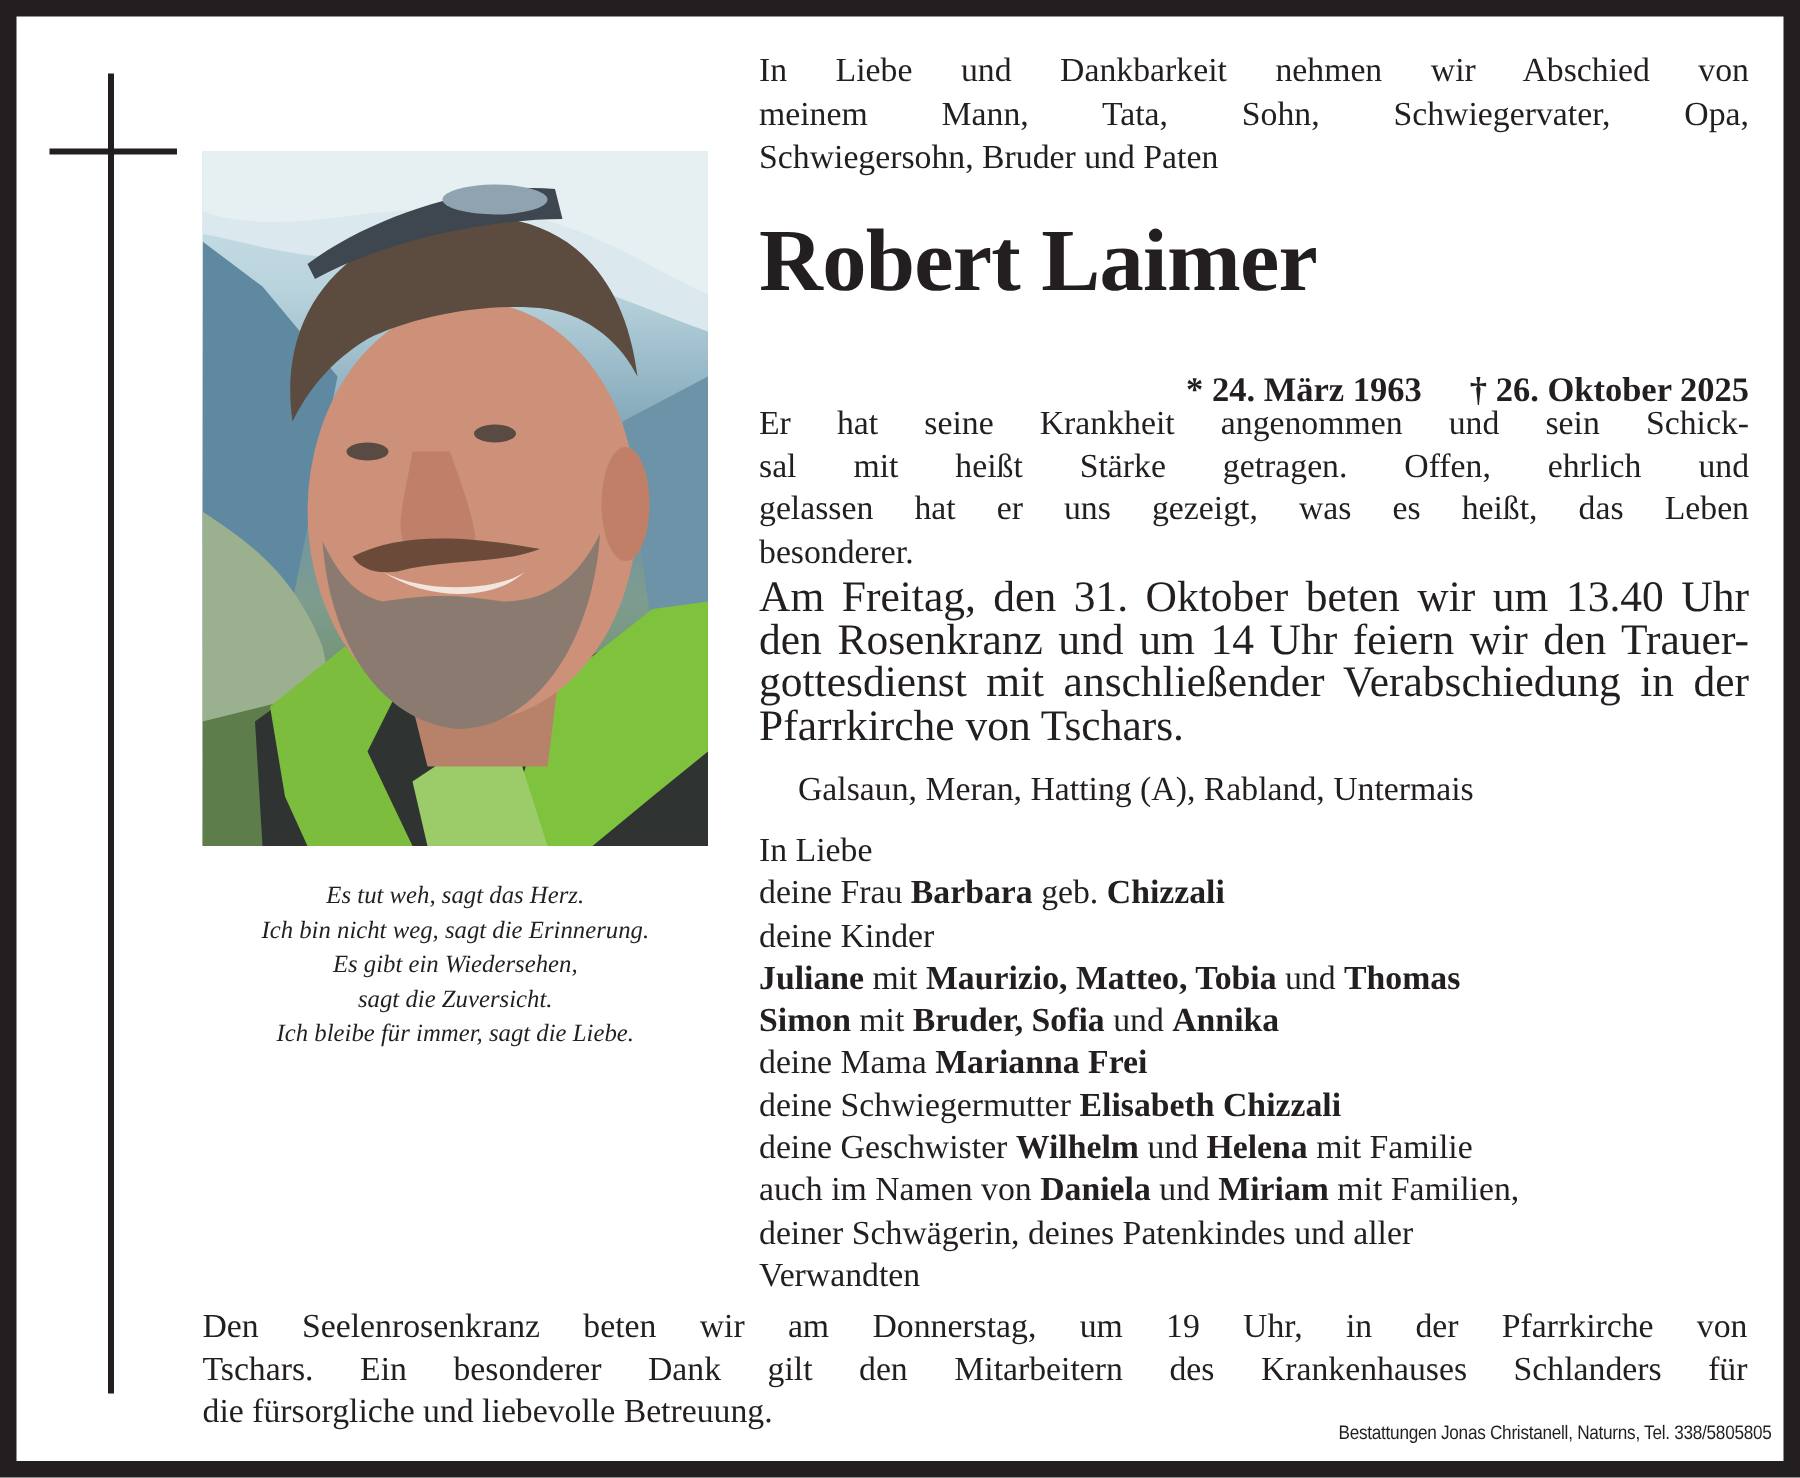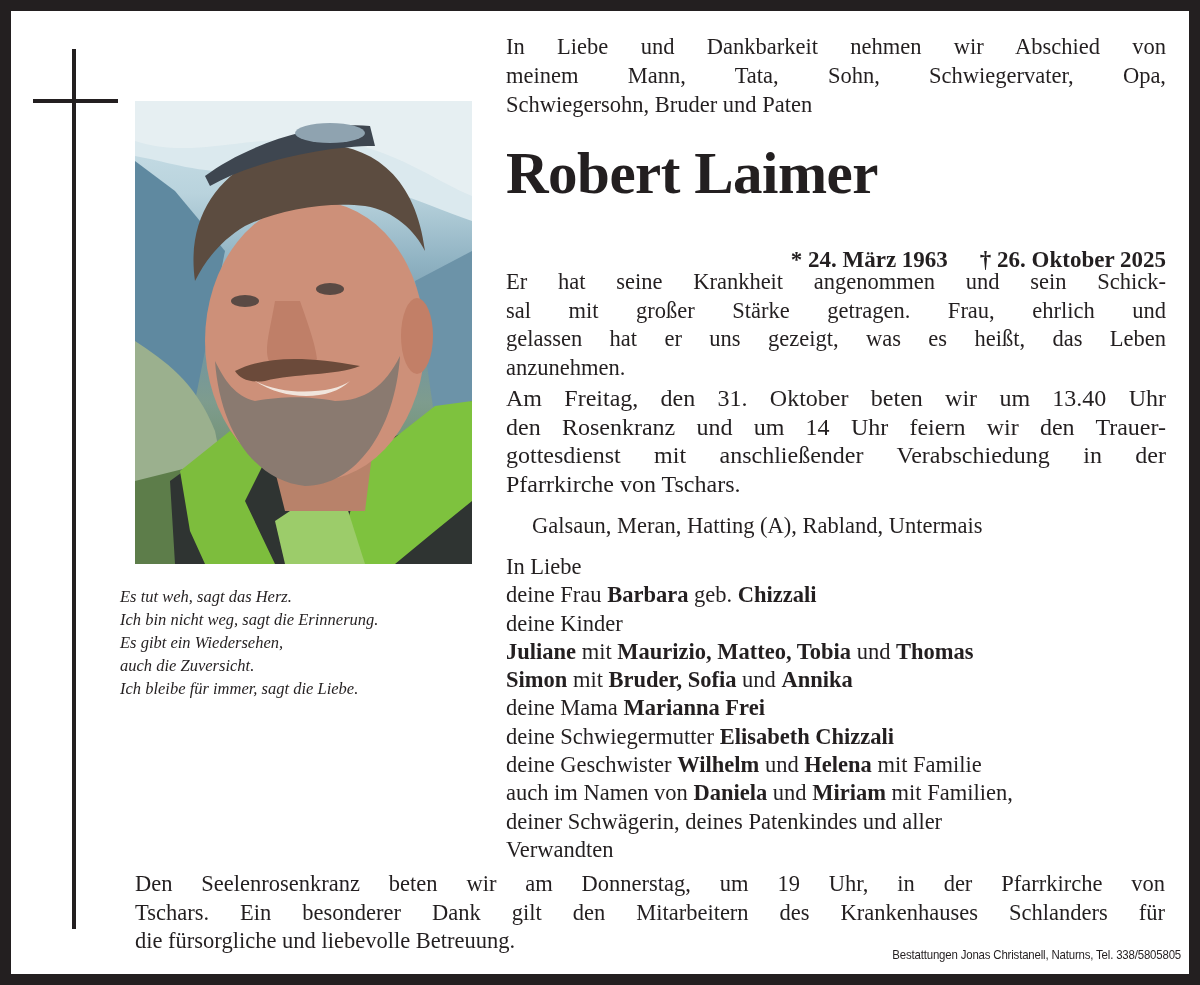--- a/index.html
+++ b/index.html
@@ -29,21 +29,21 @@
   
   .photo {
     position: absolute; left: 135px; top: 101px;
     width: 337px; height: 463px;
     overflow: hidden;
     background: linear-gradient(180deg, #cfe3ea 0%, #b9d3dd 20%, #8fb2c2 35%, #6e93a6 50%, #7e9c8e 65%, #6f8f6a 80%, #4f6f45 100%);
   }
   .photo svg { display: block; }
   .poem {
     position: absolute; left: 120px; top: 585px; width: 367px;
-    font-style: italic;
+    text-align: center; font-style: italic;
     font-size: 16.5px; line-height: 23px;
   }
   .poem div { white-space: nowrap; }
   .col {
     position: absolute; left: 506px; width: 660px;
   }
   .intro {
     top: 32px; font-size: 22.5px; line-height: 29px;
     text-align: justify; text-align-last: left;
   }
@@ -56,21 +56,21 @@
   .dates {
     position: absolute; left: 506px; width: 660px; top: 224px;
     text-align: right; font-weight: bold; font-size: 23px; line-height: 30px; margin-top: 21px;
   }
   .dates span.gap { display: inline-block; width: 32px; }
   .body1 {
     top: 268px; font-size: 22.5px; line-height: 28.5px;
   }
   .jl { display: block; text-align: justify; text-align-last: justify; white-space: nowrap; }
   .jl.last { text-align-last: left; }
-  .body2 { top: 384px; font-size: 24px; line-height: 28.5px; }
+  .body2 { top: 384px; font-size: 29px; line-height: 28.5px; }
   .places { top: 512px; font-size: 22.5px; line-height: 28.5px; white-space: nowrap; margin-left: 26px; }
   .family { top: 553px; font-size: 22.5px; line-height: 28.3px; }
   .family div { white-space: nowrap; }
   .bottom {
     position: absolute; left: 135px; width: 1030px; top: 870px;
     font-size: 22.5px; line-height: 28.5px;
   }
   .undertaker {
     position: absolute; right: 19px; top: 947px;
     font-family: "Liberation Sans", "DejaVu Sans", sans-serif;
@@ -127,41 +127,41 @@
     <path d="M100 270 C130 255 170 255 225 265 C200 275 160 272 130 280 C115 282 105 278 100 270 Z" fill="#6b4a3a"></path>
 
     <path d="M120 280 C150 300 195 300 215 280 C200 292 150 296 120 280 Z" fill="#f1e5dc"></path>
   </svg>
 </div>
 
 <div class="poem">
   <div>Es tut weh, sagt das Herz.</div>
   <div>Ich bin nicht weg, sagt die Erinnerung.</div>
   <div>Es gibt ein Wiedersehen,</div>
-  <div>auch die Zuversicht.</div>
+  <div>sagt die Zuversicht.</div>
   <div>Ich bleibe für immer, sagt die Liebe.</div>
 </div>
 
 <div class="col intro">
   <span class="jl">In Liebe und Dankbarkeit nehmen wir Abschied von</span>
   <span class="jl">meinem Mann, Tata, Sohn, Schwiegervater, Opa,</span>
   <span class="jl last">Schwiegersohn, Bruder und Paten</span>
 </div>
 
 <div class="name">Robert Laimer</div>
 
 <div class="dates">
   <span>* 24. März 1963</span><span class="gap"></span><span>† 26. Oktober 2025</span>
 </div>
 
 <div class="col body1">
   <span class="jl">Er hat seine Krankheit angenommen und sein Schick-</span>
-  <span class="jl">sal mit großer Stärke getragen. Frau, ehrlich und</span>
+  <span class="jl">sal mit heißt Stärke getragen. Offen, ehrlich und</span>
   <span class="jl">gelassen hat er uns gezeigt, was es heißt, das Leben</span>
-  <span class="jl last">anzunehmen.</span>
+  <span class="jl last">besonderer.</span>
 </div>
 
 <div class="col body2">
   <span class="jl">Am Freitag, den 31. Oktober beten wir um 13.40 Uhr</span>
   <span class="jl">den Rosenkranz und um 14 Uhr feiern wir den Trauer-</span>
   <span class="jl">gottesdienst mit anschließender Verabschiedung in der</span>
   <span class="jl last">Pfarrkirche von Tschars.</span>
 </div>
 
 <div class="col places">Galsaun, Meran, Hatting (A), Rabland, Untermais</div>

